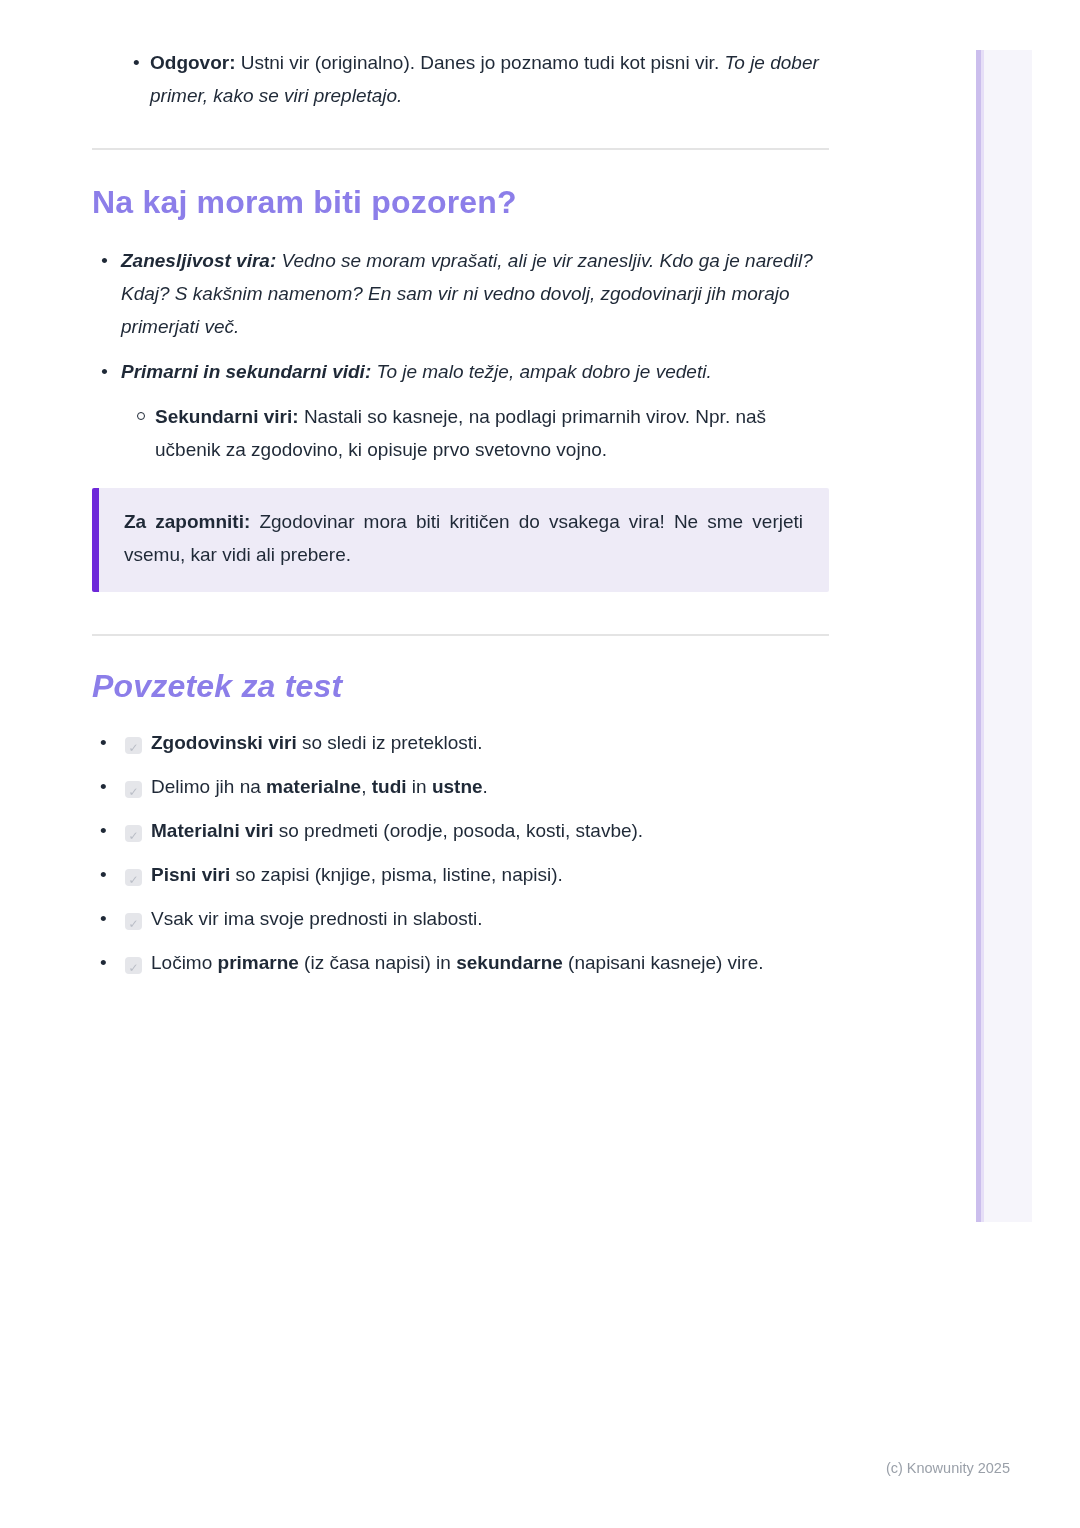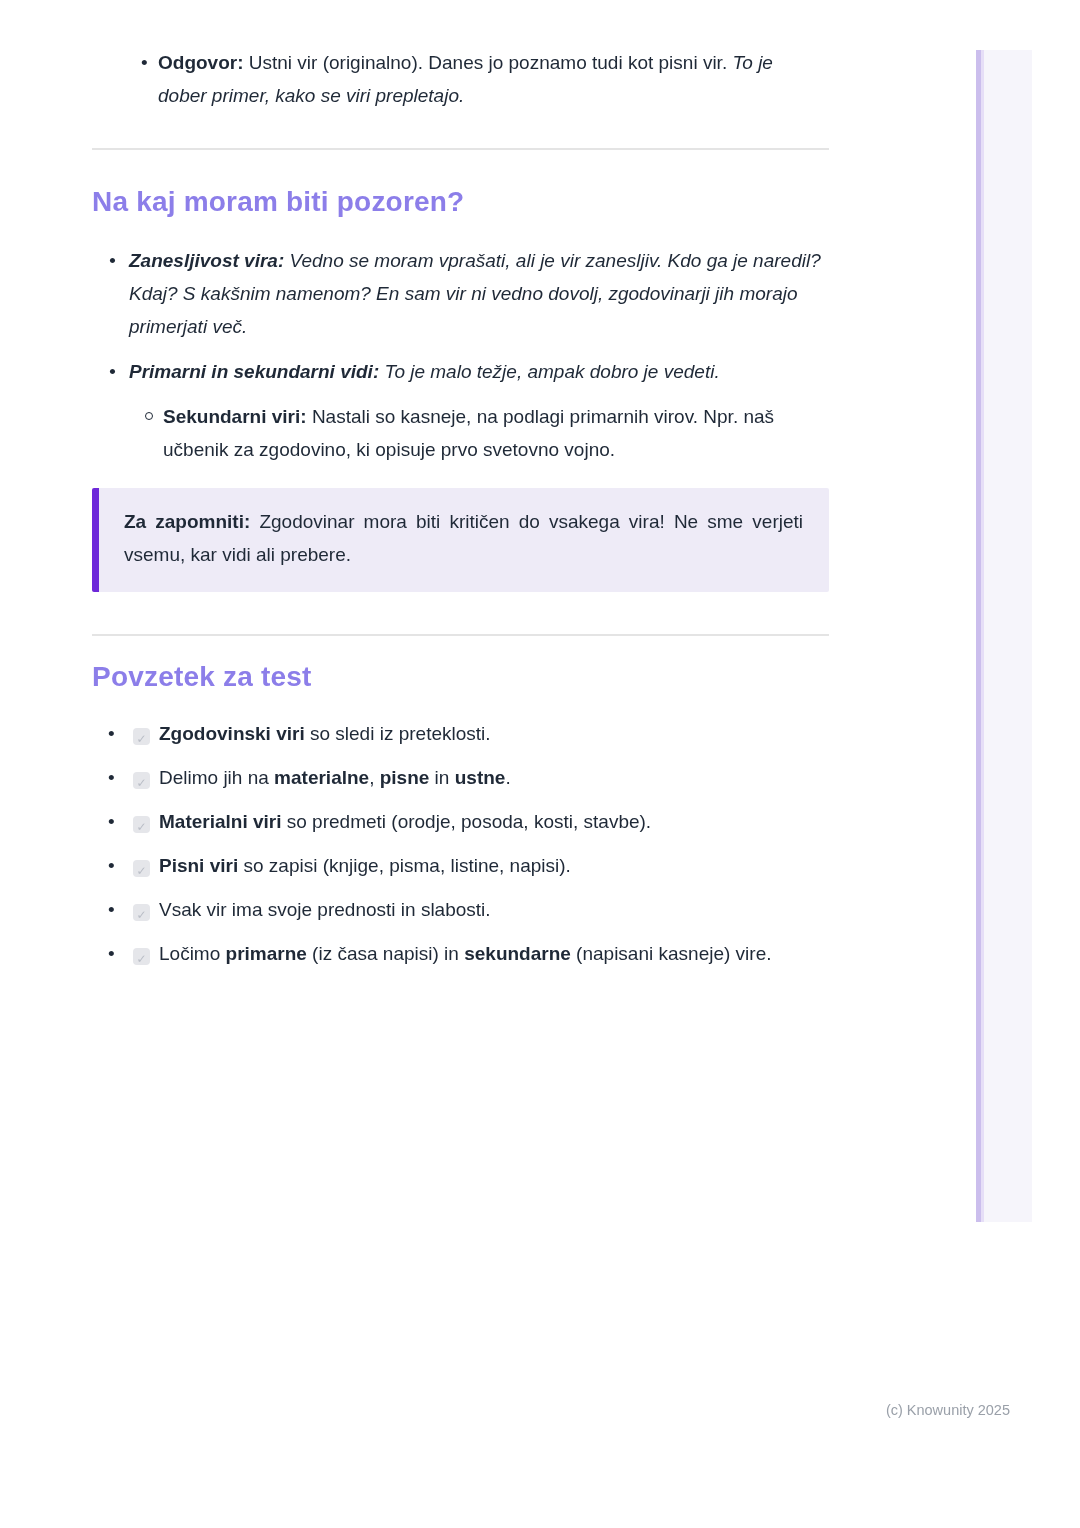--- a/index.html
+++ b/index.html
@@ -5,21 +5,21 @@
   html,body { margin:0; padding:0; background:#ffffff; }
   .page {
     position:relative; width:1080px; height:1528px; background:#ffffff;
     font-family:"Liberation Sans","DejaVu Sans",sans-serif;
     color:var(--text,#1f2937); overflow:hidden;
   }
   .content { position:absolute; left:92px; top:0; width:737px; }
 
   .body-text, li, .callout p { font-size:19px; line-height:33px; color:var(--text,#1f2937); }
 
-  ul { list-style:none; margin:8px; padding:0; }
+  ul { list-style:none; margin:0; padding:0; }
   li { position:relative; }
 
   
   .intro { margin-top:46px; }
   .intro > li { padding-left:58px; }
   .intro > li::before { content:"•"; position:absolute; left:41px; top:0; font-size:19px; }
 
   
   .blist { margin-top:26px; }
   .blist > li { padding-left:29px; margin-bottom:12px;font-style:italic; }
@@ -29,23 +29,23 @@
   .sublist { margin-top:0; }
   .sublist > li { padding-left:63px; margin-bottom:11px; }
   .sublist > li::before {
     content:""; position:absolute; left:45px; top:12px; width:6px; height:6px;
     border:1.5px solid var(--text,#1f2937); border-radius:50%; background:transparent;
   }
 
   .divider { border:none; height:2px; background:var(--divider,#e4e4e4); margin:36px 0 0 0; }
   .divider.second { margin-top:42px; }
 
-  .h2 { margin:36px 0 0 0; font-size:28px; line-height:32px; font-weight:700;
+  .h2 { margin:36px 0 0 0; font-size:32px; line-height:32px; font-weight:700;
         color:var(--accent,#8c7ee9); letter-spacing:.2px; }
-  .h2.second { margin-top:25px; }
+  .h2.second { margin-top:34px;font-style:italic; }
 
   .callout {
     margin-top:22px; background:var(--callout-bg,#eeebf7);
     border-left:7px solid var(--callout-border,#6d28d9);
     border-radius:2px; padding:17px 26px 21px 25px;
   }
   .callout p { margin:0; text-align:justify; }
 
   
   .checklist { margin-top:24px; }
@@ -62,21 +62,21 @@
   .rich i { font-style:italic; }
 
   .side-panel {
     position:absolute; left:976px; top:50px; width:51px; height:1172px;
     border-left:5px solid var(--panel-edge,#cbbeed);
     background:linear-gradient(90deg, var(--panel-edge-light,#e6def7) 0px,
                var(--panel-edge-light,#e6def7) 3px, var(--panel-bg,#f6f5fb) 3px);
   }
 
   .footer {
-    position:absolute; right:70px; top:1402px; font-size:14.5px;
+    position:absolute; right:70px; top:1460px; font-size:14.5px;
     color:var(--footer-text,#9aa0a9);
   }
 </style>
 </head>
 <body>
 
 <div class="page">
 
   <div class="side-panel"></div>
 
@@ -102,21 +102,21 @@
     <div class="callout">
       <p class="rich"><b>Za zapomniti:</b><span> Zgodovinar mora biti kritičen do vsakega vira! Ne sme verjeti vsemu, kar vidi ali prebere.</span></p>
     </div>
 
     <hr class="divider second">
 
     <h2 class="h2 second">Povzetek za test</h2>
 
     <ul class="checklist">
       <li><span class="checkbox"><span class="check-glyph">✓</span></span><span class="rich"><b>Zgodovinski viri</b><span> so sledi iz preteklosti.</span></span></li>
-      <li><span class="checkbox"><span class="check-glyph">✓</span></span><span class="rich"><span>Delimo jih na </span><b>materialne</b><span>, </span><b>pisne</b><span> in </span><b>ustne</b><span>.</span></span></li>
+      <li><span class="checkbox"><span class="check-glyph">✓</span></span><span class="rich"><span>Delimo jih na </span><b>materialne</b><span>, </span><b>tudi</b><span> in </span><b>ustne</b><span>.</span></span></li>
       <li><span class="checkbox"><span class="check-glyph">✓</span></span><span class="rich"><b>Materialni viri</b><span> so predmeti (orodje, posoda, kosti, stavbe).</span></span></li>
       <li><span class="checkbox"><span class="check-glyph">✓</span></span><span class="rich"><b>Pisni viri</b><span> so zapisi (knjige, pisma, listine, napisi).</span></span></li>
       <li><span class="checkbox"><span class="check-glyph">✓</span></span><span class="rich"><span>Vsak vir ima svoje prednosti in slabosti.</span></span></li>
       <li><span class="checkbox"><span class="check-glyph">✓</span></span><span class="rich"><span>Ločimo </span><b>primarne</b><span> (iz časa napisi) in </span><b>sekundarne</b><span> (napisani kasneje) vire.</span></span></li>
     </ul>
 
   </div>
 
   <div class="footer">(c) Knowunity 2025</div>
 

